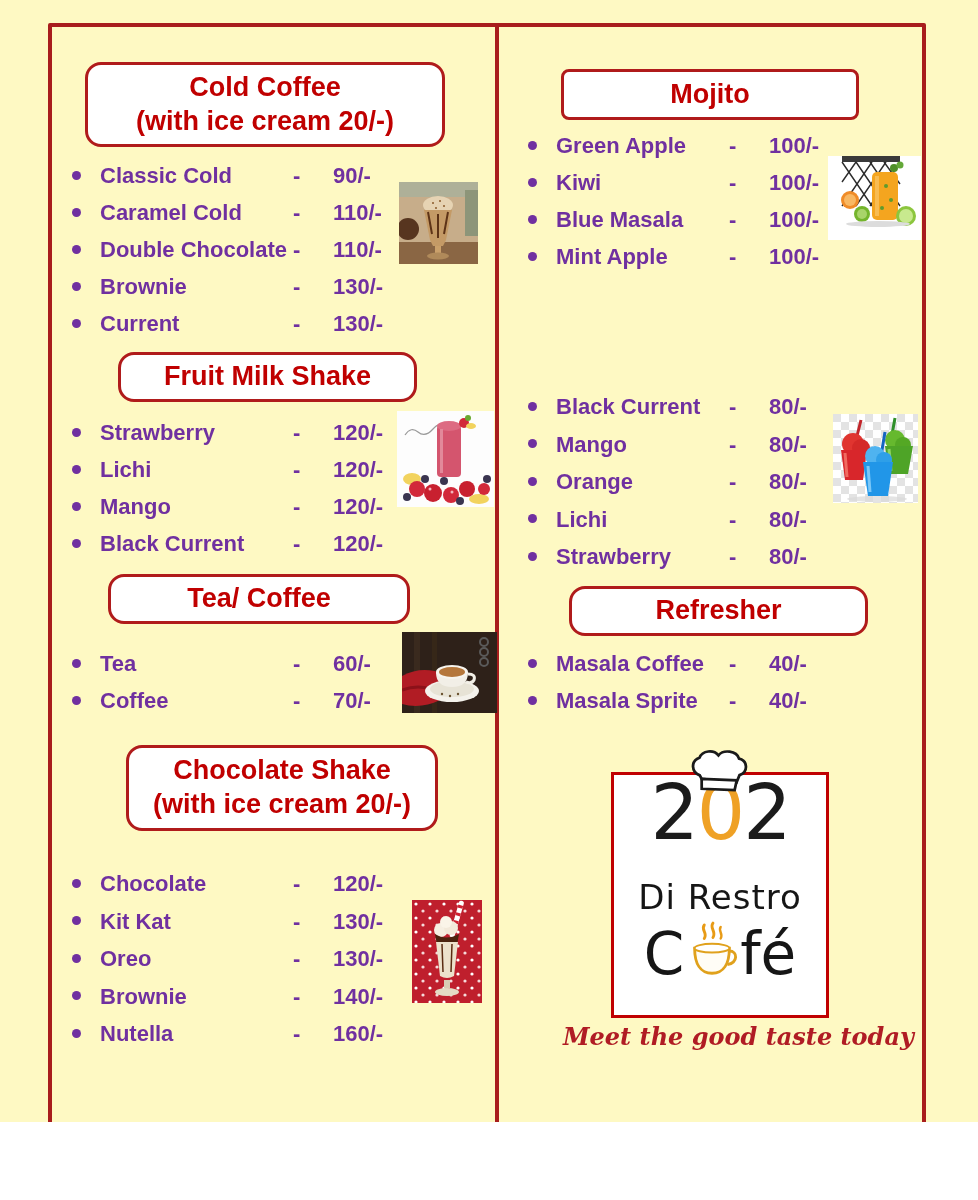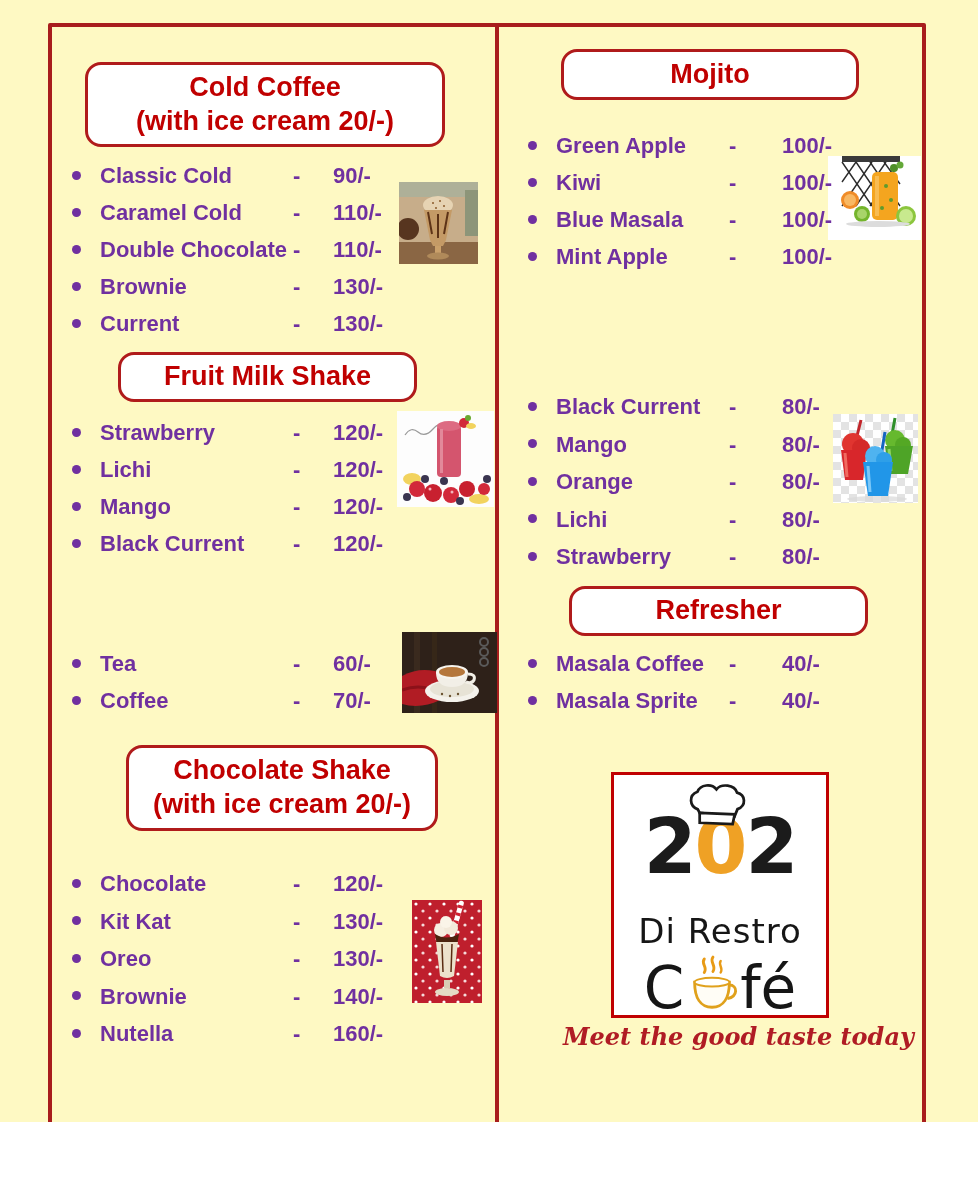--- a/index.html
+++ b/index.html
@@ -12,57 +12,57 @@
   .section-box{position:absolute;border:3px solid #b01b1b;border-radius:16px;background:#fff;
         display:flex;flex-direction:column;align-items:center;justify-content:center;
         box-sizing:border-box;z-index:2;}
   .section-title,.section-subtitle{color:#c00000;font-weight:bold;font-size:27px;line-height:1.25;
         text-align:center;white-space:nowrap;}
 
   #box-cold{left:85px;top:62px;width:360px;height:85px;}
   #box-fruit{left:118px;top:352px;width:299px;height:50px;}
   #box-tea{left:108px;top:574px;width:302px;height:50px;}
   #box-choc{left:126px;top:745px;width:312px;height:86px;}
-  #box-mojito{left:561px;top:49px;width:298px;height:51px;}
+  #box-mojito{left:561px;top:69px;width:298px;height:51px;border-radius:8px;}
   #box-ice{left:553px;top:321px;width:300px;height:51px;}
   #box-refresher{left:569px;top:586px;width:299px;height:50px;}
 
   .list{position:absolute;z-index:1;}
   .row{position:relative;height:37px;}
   .rows-375 .row{height:37.5px;}
   .bullet{position:absolute;left:12px;top:50%;margin-top:-5px;width:9px;height:9px;
         border-radius:50%;background:#7030a0;}
   .name,.dash,.price{position:absolute;top:0;line-height:37px;font-size:22px;font-weight:bold;
         color:#7030a0;white-space:nowrap;}
   .rows-375 .name,.rows-375 .dash,.rows-375 .price{line-height:37.5px;}
   .name{left:40px;}
   .list-left .dash{left:233px;}
   .list-left .price{left:273px;}
   .list-right .dash{left:213px;}
-  .list-right .price{left:266px;}
+  .list-right .price{left:253px;}
 
   #list-cold{left:60px;top:157px;}
   #list-fruit{left:60px;top:414px;}
   #list-tea{left:60px;top:645px;}
   #list-choc{left:60px;top:865px;}
   #list-mojito{left:516px;top:127px;}
   #list-ice{left:516px;top:388px;}
   #list-refresher{left:516px;top:645px;}
 
   .photo{position:absolute;z-index:0;}
   #photo-cold{left:399px;top:182px;width:79px;height:82px;}
   #photo-fruit{left:397px;top:411px;width:97px;height:96px;}
   #photo-tea{left:402px;top:632px;width:95px;height:81px;}
   #photo-choc{left:412px;top:900px;width:70px;height:103px;}
   #photo-mojito{left:828px;top:156px;width:93px;height:84px;}
   #photo-ice{left:833px;top:414px;width:85px;height:89px;}
 
   #logo-box{position:absolute;left:611px;top:772px;width:218px;height:246px;background:#fff;
         border:3px solid #c00000;box-sizing:border-box;text-align:center;}
-  .logo-202{position:relative;margin-top:34px;line-height:1;font-size:76px;font-weight:bold;
+  .logo-202{position:relative;line-height:1;font-size:76px;font-weight:normal;
         color:#1b1b1b;font-family:"DejaVu Sans", sans-serif;letter-spacing:-2px;}
   .logo-202 span{display:inline-block;}
   .logo-o{color:#efa125;position:relative;}
   .chef-hat{position:absolute;left:-10px;top:-26px;width:66px;height:46px;transform:rotate(6deg);}
   .logo-direstro{margin-top:26px;font-size:34px;color:#161616;font-weight:normal;
         font-family:"DejaVu Sans", sans-serif;letter-spacing:1px;}
   .logo-cafe{margin-top:4px;display:flex;align-items:flex-end;justify-content:center;
         font-size:58px;line-height:1.0;color:#161616;font-family:"DejaVu Sans", sans-serif;}
   .logo-cafe .cup{width:54px;height:62px;margin:0 1px;}
   #tagline{position:absolute;left:563px;top:1022px;width:312px;text-align:left;
@@ -136,20 +136,23 @@
       <span class="price">120/-</span>
     </div>
     <div class="row">
       <span class="bullet"></span>
       <span class="name">Black Current</span>
       <span class="dash">-</span>
       <span class="price">120/-</span>
     </div>
   </div>
 
+  <div class="section-box" id="box-tea">
+    <div class="section-title">Tea/ Coffee</div>
+  </div>
   <div class="list list-left" id="list-tea">
     <div class="row">
       <span class="bullet"></span>
       <span class="name">Tea</span>
       <span class="dash">-</span>
       <span class="price">60/-</span>
     </div>
     <div class="row">
       <span class="bullet"></span>
       <span class="name">Coffee</span>

